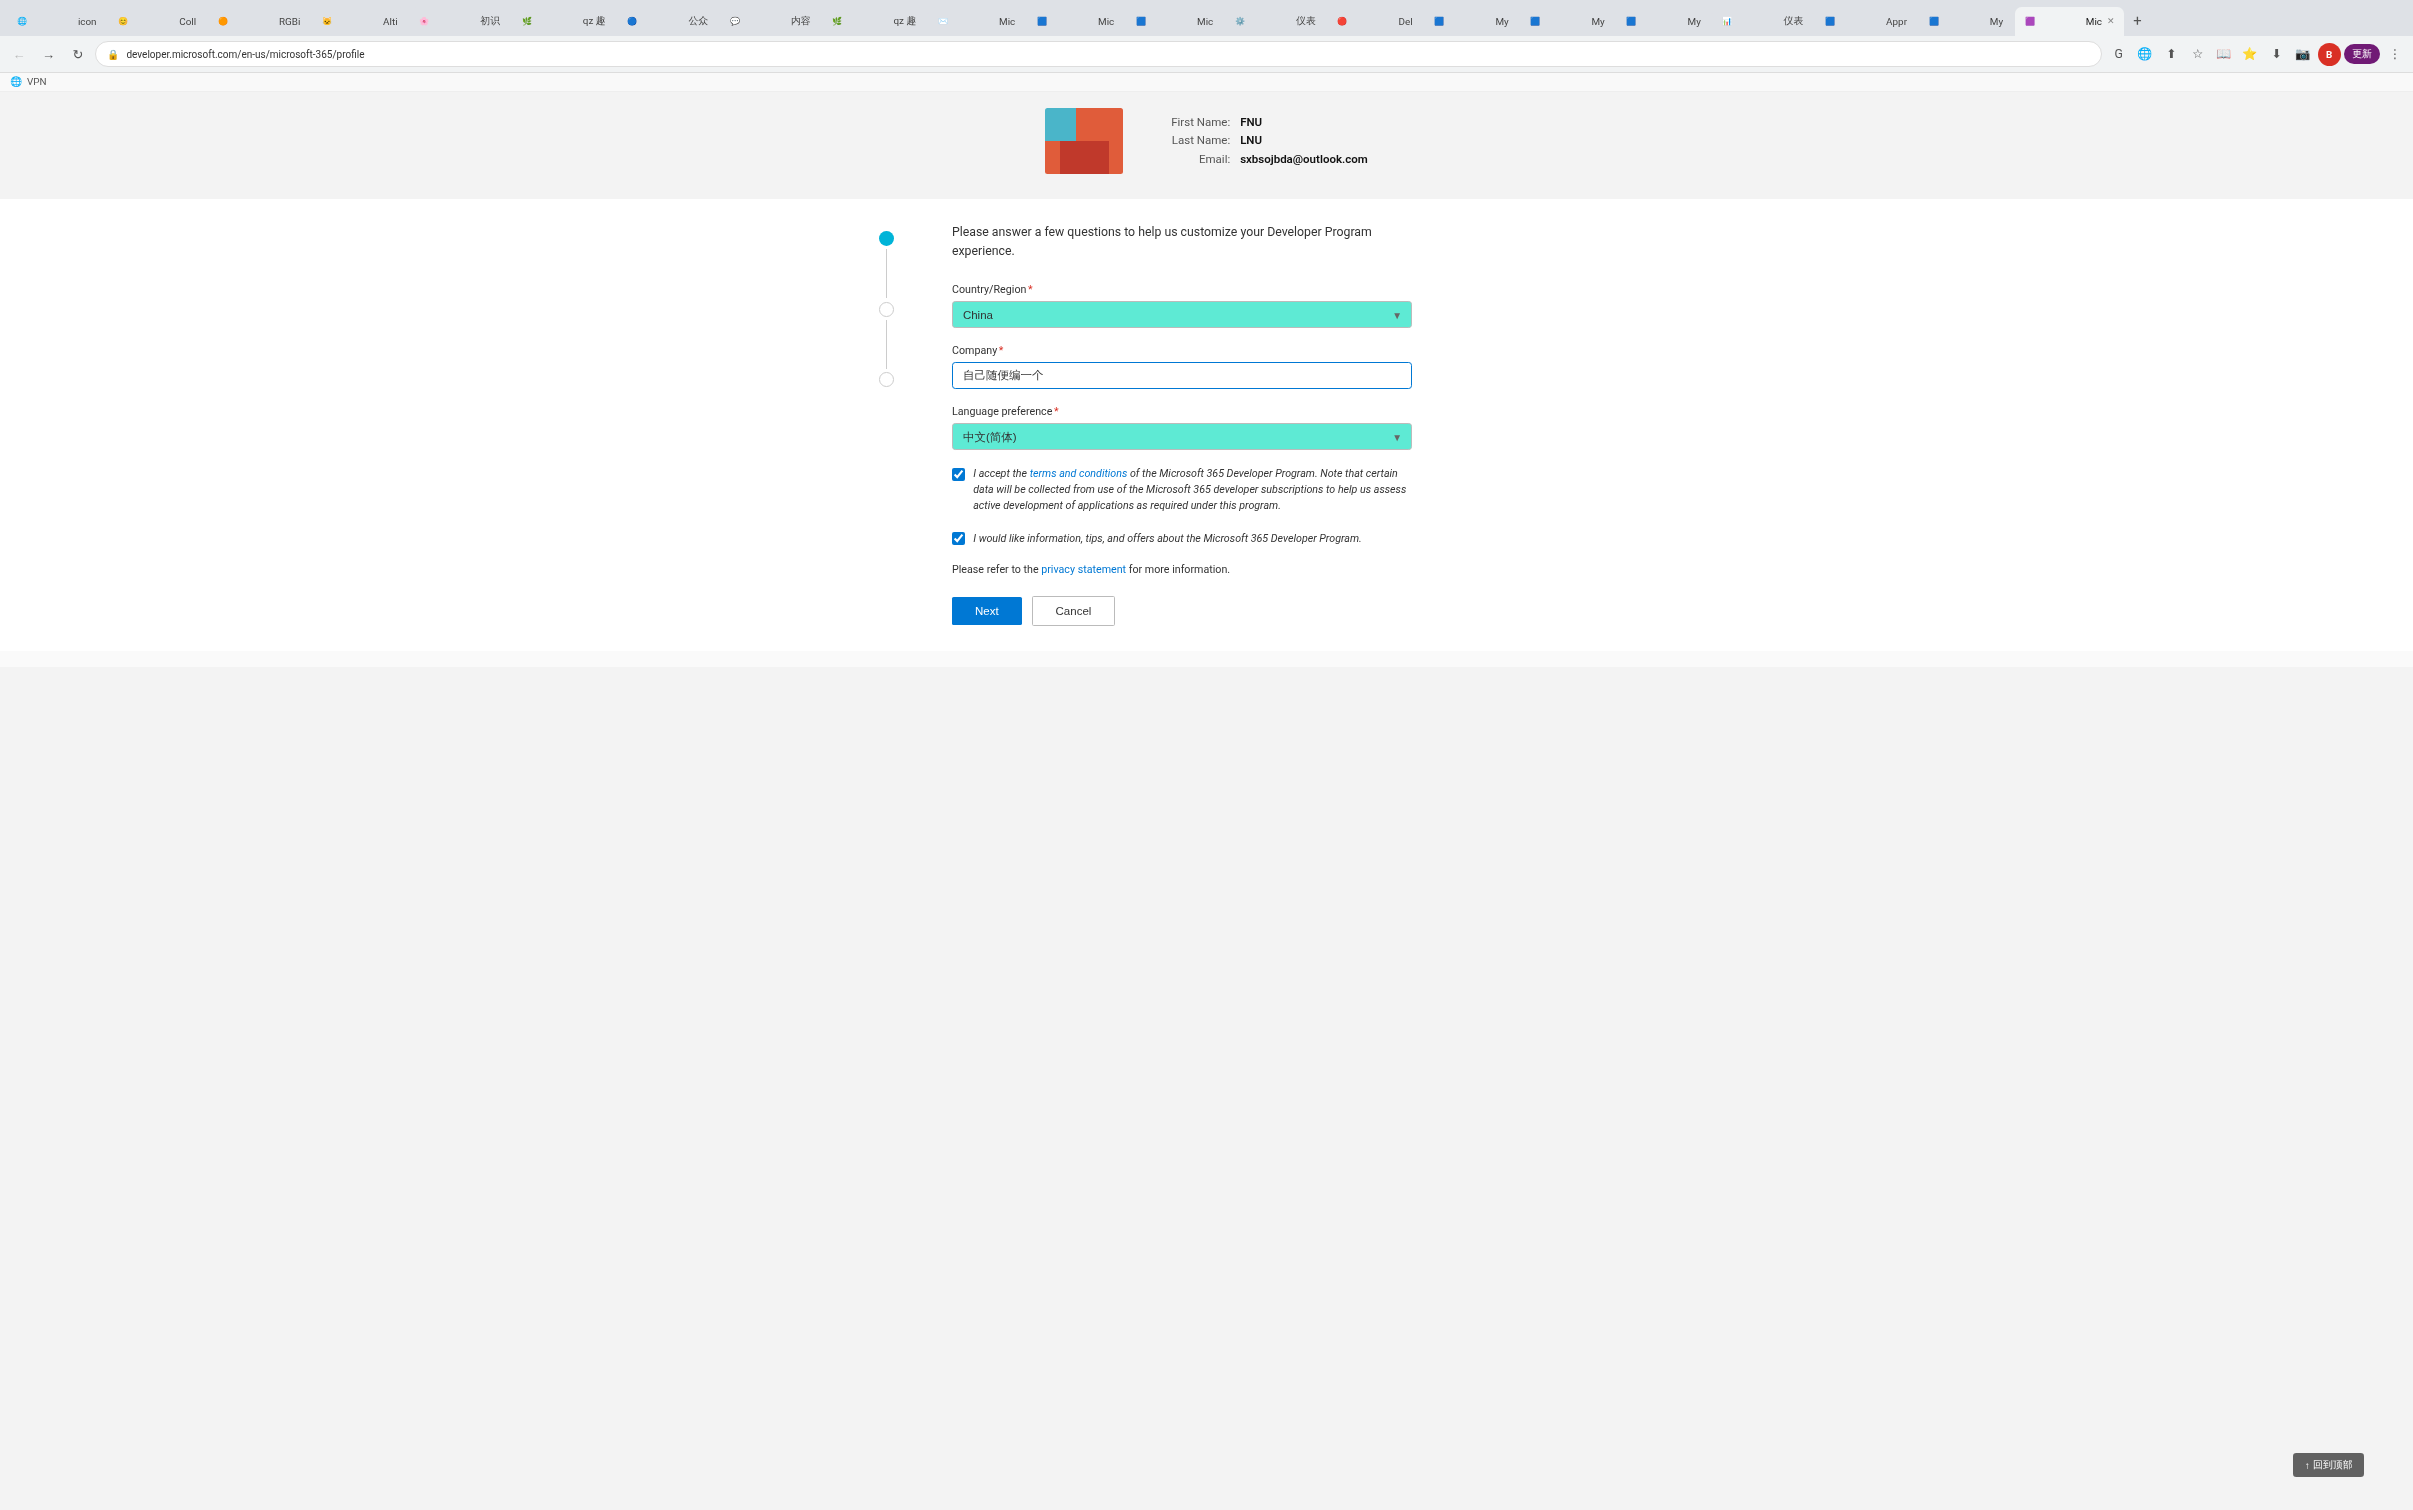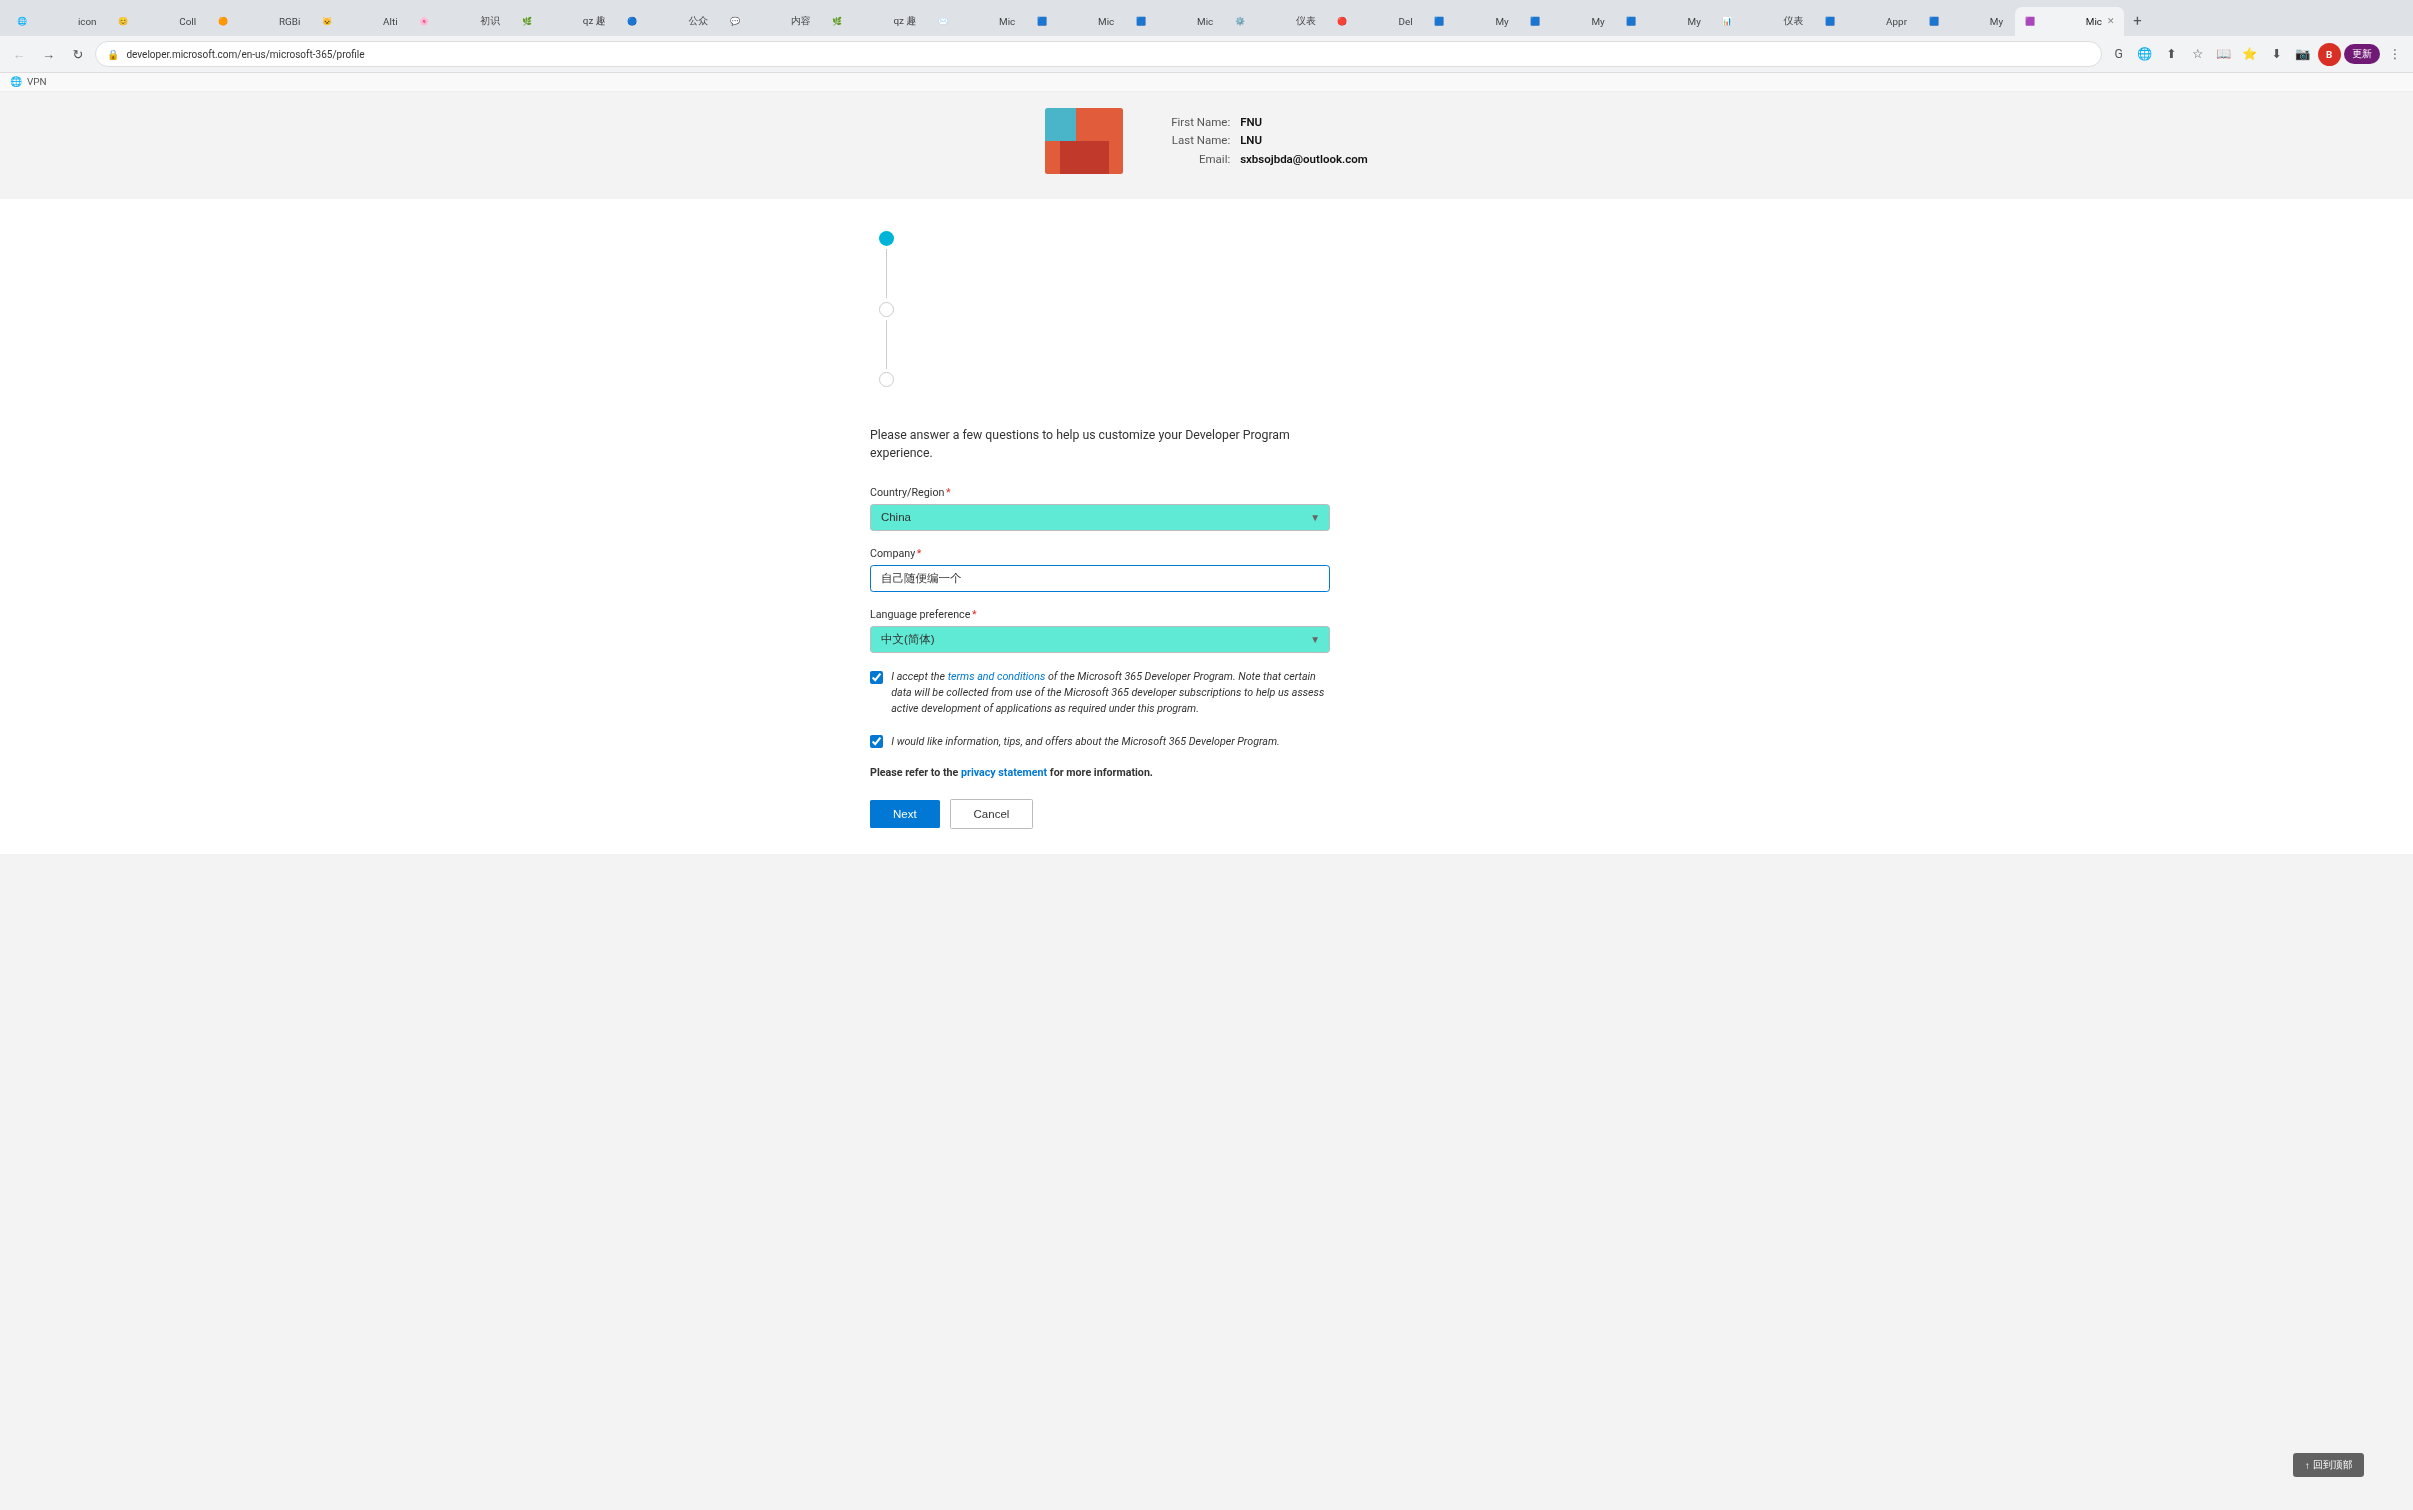--- a/index.html
+++ b/index.html
@@ -215,25 +215,24 @@
     
     .form-section {
       display: flex;
       justify-content: center;
       padding: 24.6px 0;
       background: white;
     }
 
     .form-layout {
       display: flex;
-      gap: 39px;
+      gap: 49px;
       max-width: 739px;
       width: 100%;
       padding: 0 33px;
-      flex-direction: column;
     }
 
     
     .stepper {
       display: flex;
       flex-direction: column;
       align-items: center;
       padding-top: 8.2px;
       flex-shrink: 0;
       width: 33px;
@@ -358,21 +357,20 @@
 
     .checkbox-label a {
       color: #0078d4;
       text-decoration: none;
     }
 
     .privacy-note {
       font-size: 10.7px;
       color: #333;
       margin-bottom: 6px;
-      font-weight: bold;
     }
 
     .privacy-note a {
       color: #0078d4;
       text-decoration: none;
     }
 
     
     .form-actions {
       display: flex;

